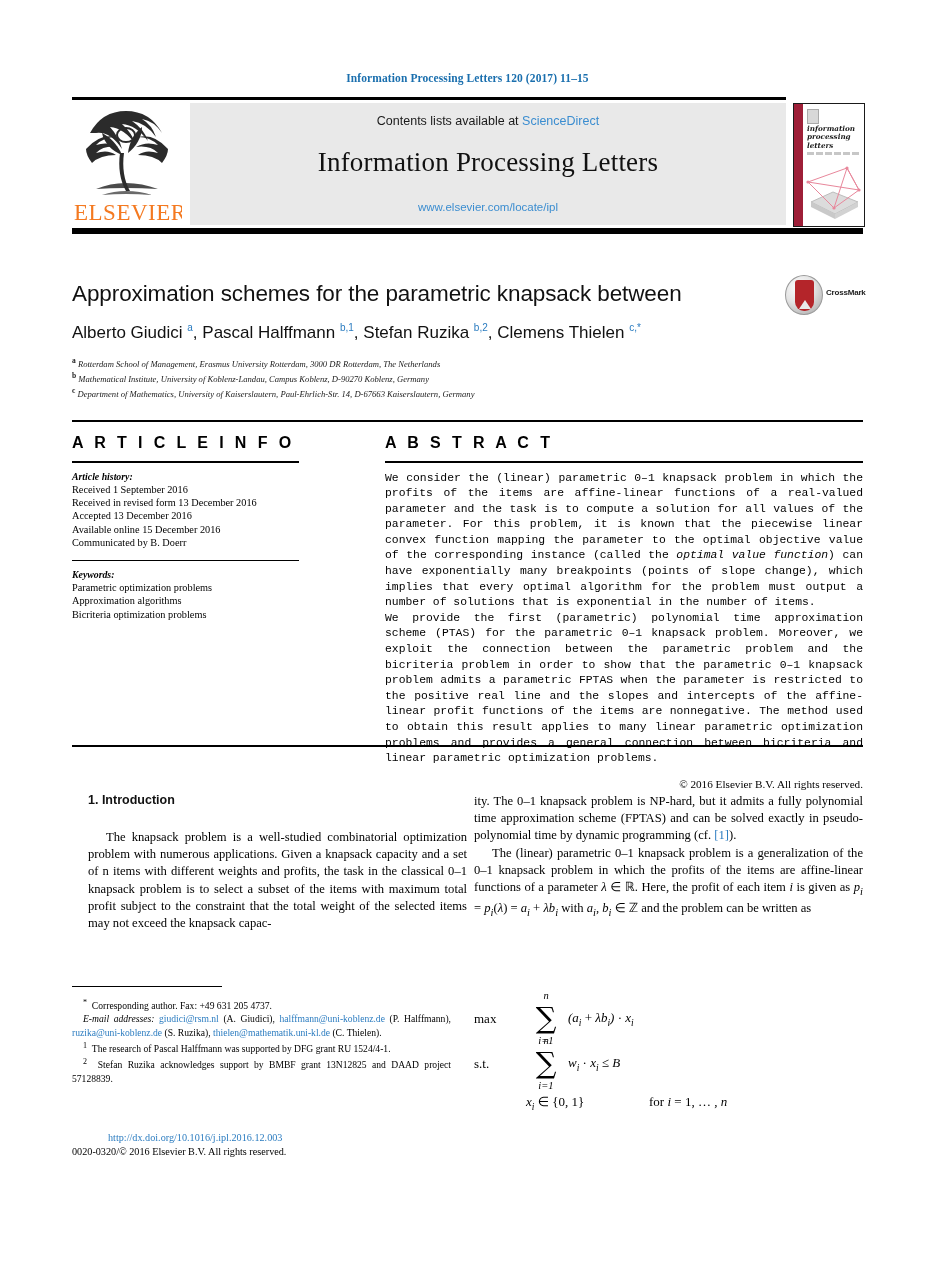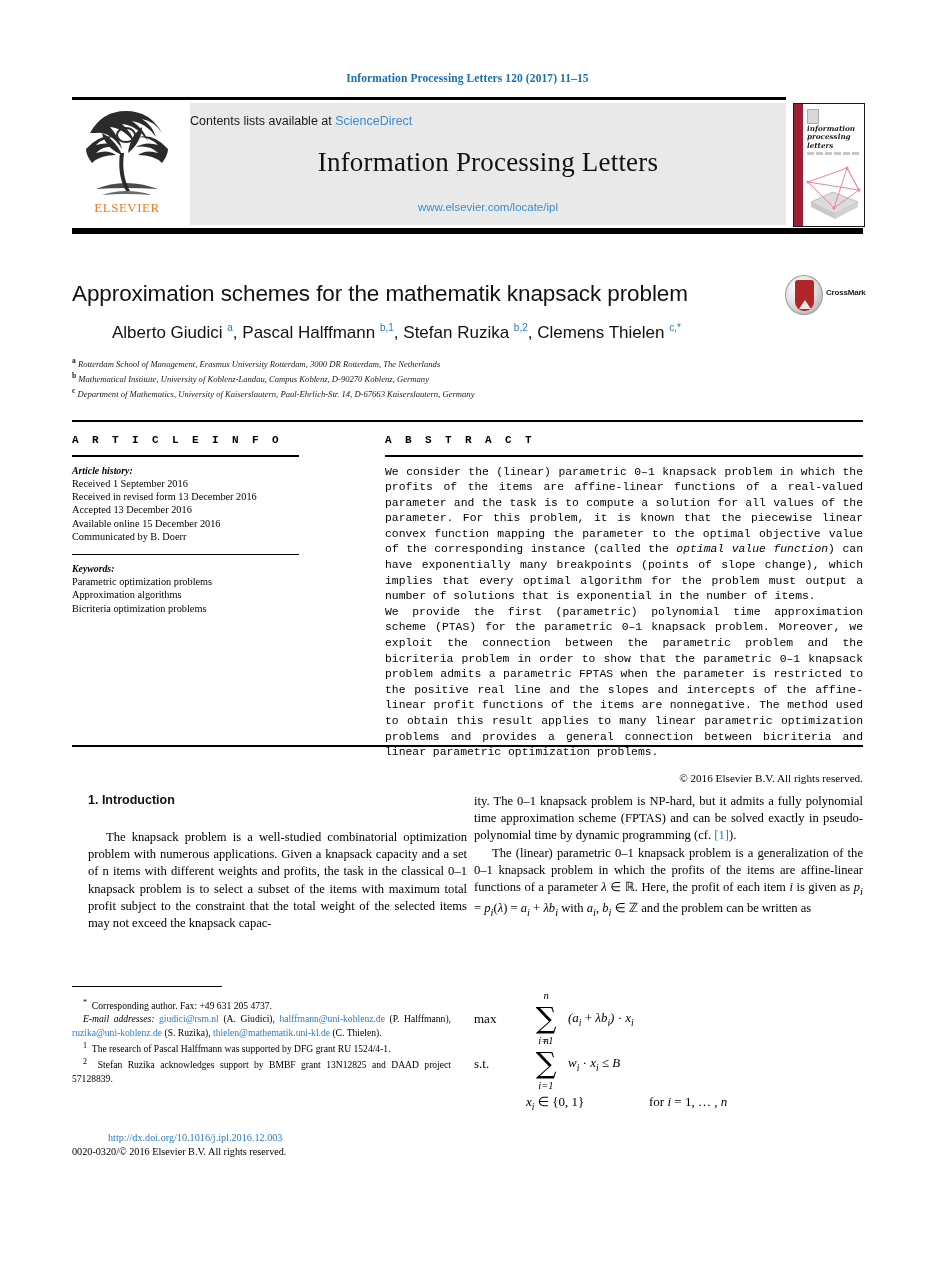--- a/index.html
+++ b/index.html
@@ -68,37 +68,37 @@
     left: 4px; top: 2px;
     width: 102px;
     height: 96px;
   }
   .elsevier-word {
     position: absolute;
     left: 2px; top: 97px;
     width: 106px;
     text-align: center;
     font-family: "Liberation Serif", serif;
-    font-size: 13px;
+    font-size: 23px;
     letter-spacing: 0.5px;
     color: #f47920;
     font-weight: normal;
   }
   .grey-panel {
     position: absolute;
     left: 118px; top: 6px;
     width: 596px;
     height: 122px;
     background: #e9e9e9;
   }
   .contents-line {
     position: absolute;
     left: 0; top: 11px;
     width: 596px;
-    text-align: left;
+    text-align: center;
     font-family: "Liberation Sans", sans-serif;
     font-size: 12.5px;
     color: #1a1a1a;
   }
   .contents-line a {
     color: #3b8dd0;
     text-decoration: none;
   }
   .journal-title {
     position: absolute;
@@ -170,21 +170,20 @@
     font-weight: normal;
     color: #111;
     letter-spacing: -0.1px;
     margin: 0;
   }
   .authors {
     margin-top: 15px;
     font-family: "Liberation Sans", sans-serif;
     font-size: 17px;
     color: #111;
-    margin-left: 40px;
   }
   .authors sup { font-size: 10px; color: #2b7cc0; vertical-align: super; }
   .crossmark {
     position: absolute;
     left: 713px; top: -6px;
     width: 82px; height: 40px;
   }
   .cm-disc {
     position: absolute; left: 0; top: 0;
     width: 38px; height: 40px;
@@ -229,22 +228,22 @@
   .band { position: absolute; left: 72px; top: 420px; width: 791px; }
   .band .band-rule-top {
     position: absolute; left: 0; top: 0; width: 791px; height: 1.5px; background: #000;
   }
   .band .band-rule-bottom {
     position: absolute; left: 0; top: 325px; width: 791px; height: 1.5px; background: #000;
   }
   .col-info { position: absolute; left: 0; top: 14px; width: 227px; }
   .col-abs  { position: absolute; left: 313px; top: 14px; width: 478px; }
   .sec-head {
-    font-family: Liberation Mono, monospace;
-    font-size: 11px;
+    font-family: Liberation Sans, sans-serif;
+    font-size: 16px;
     font-weight: bold;
     letter-spacing: 3.4px;
     color: #000;
   }
   .thin-rule { height: 1.5px; background: #000; margin: 9px 0 8px 0; }
   .info-sub {
     font-family: "Liberation Serif", serif;
     font-size: 9.8px;
     font-style: italic;
     font-weight: bold;
@@ -409,21 +408,21 @@
           <circle cx="56" cy="34" r="1.6"></circle>
             <circle cx="31" cy="52" r="1.6"></circle>
         </g>
       </svg>
     </div>
 
     <div class="rule-bottom"></div>
   </div>
 
   <div class="title-block">
-    <h1 class="paper-title">Approximation schemes for the mathematik knapsack problem</h1>
+    <h1 class="paper-title">Approximation schemes for the parametric knapsack between</h1>
     <div class="authors">Alberto Giudici <sup>a</sup>, Pascal Halffmann <sup>b,1</sup>, Stefan Ruzika <sup>b,2</sup>, Clemens Thielen <sup>c,*</sup></div>
 
     <div class="crossmark">
       <div class="cm-disc">
         <div class="cm-inner"></div>
         <div class="cm-notch"></div>
       </div>
       <div class="cm-label">CrossMark</div>
     </div>
 

